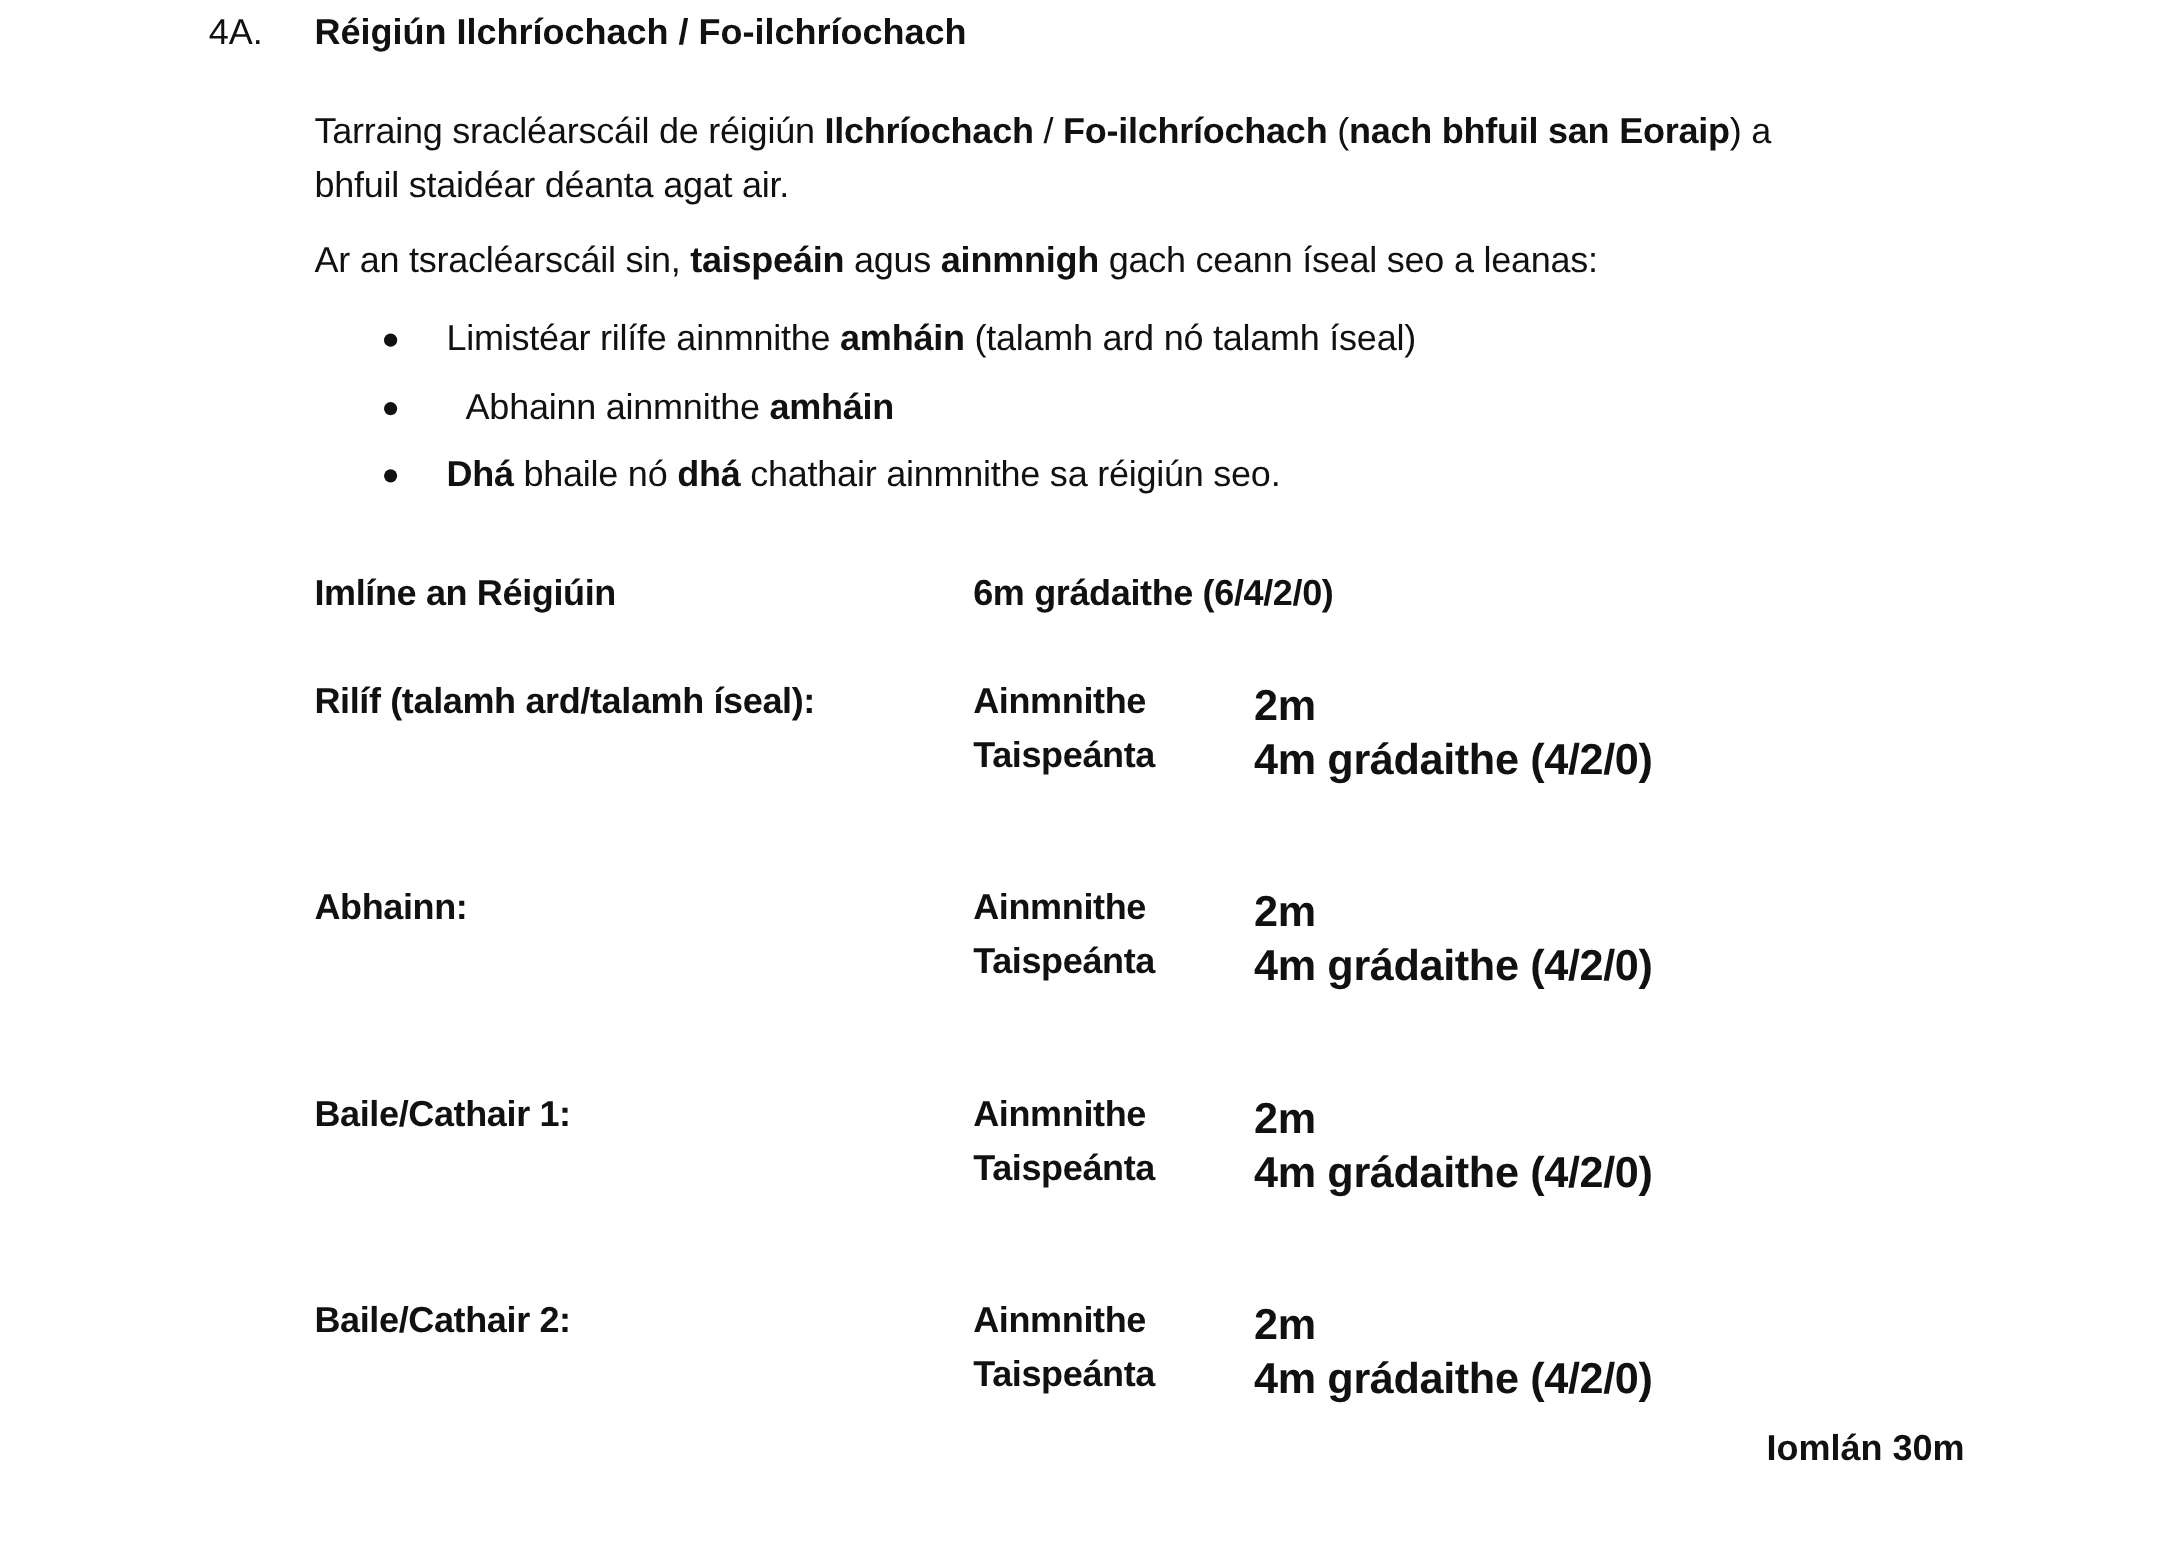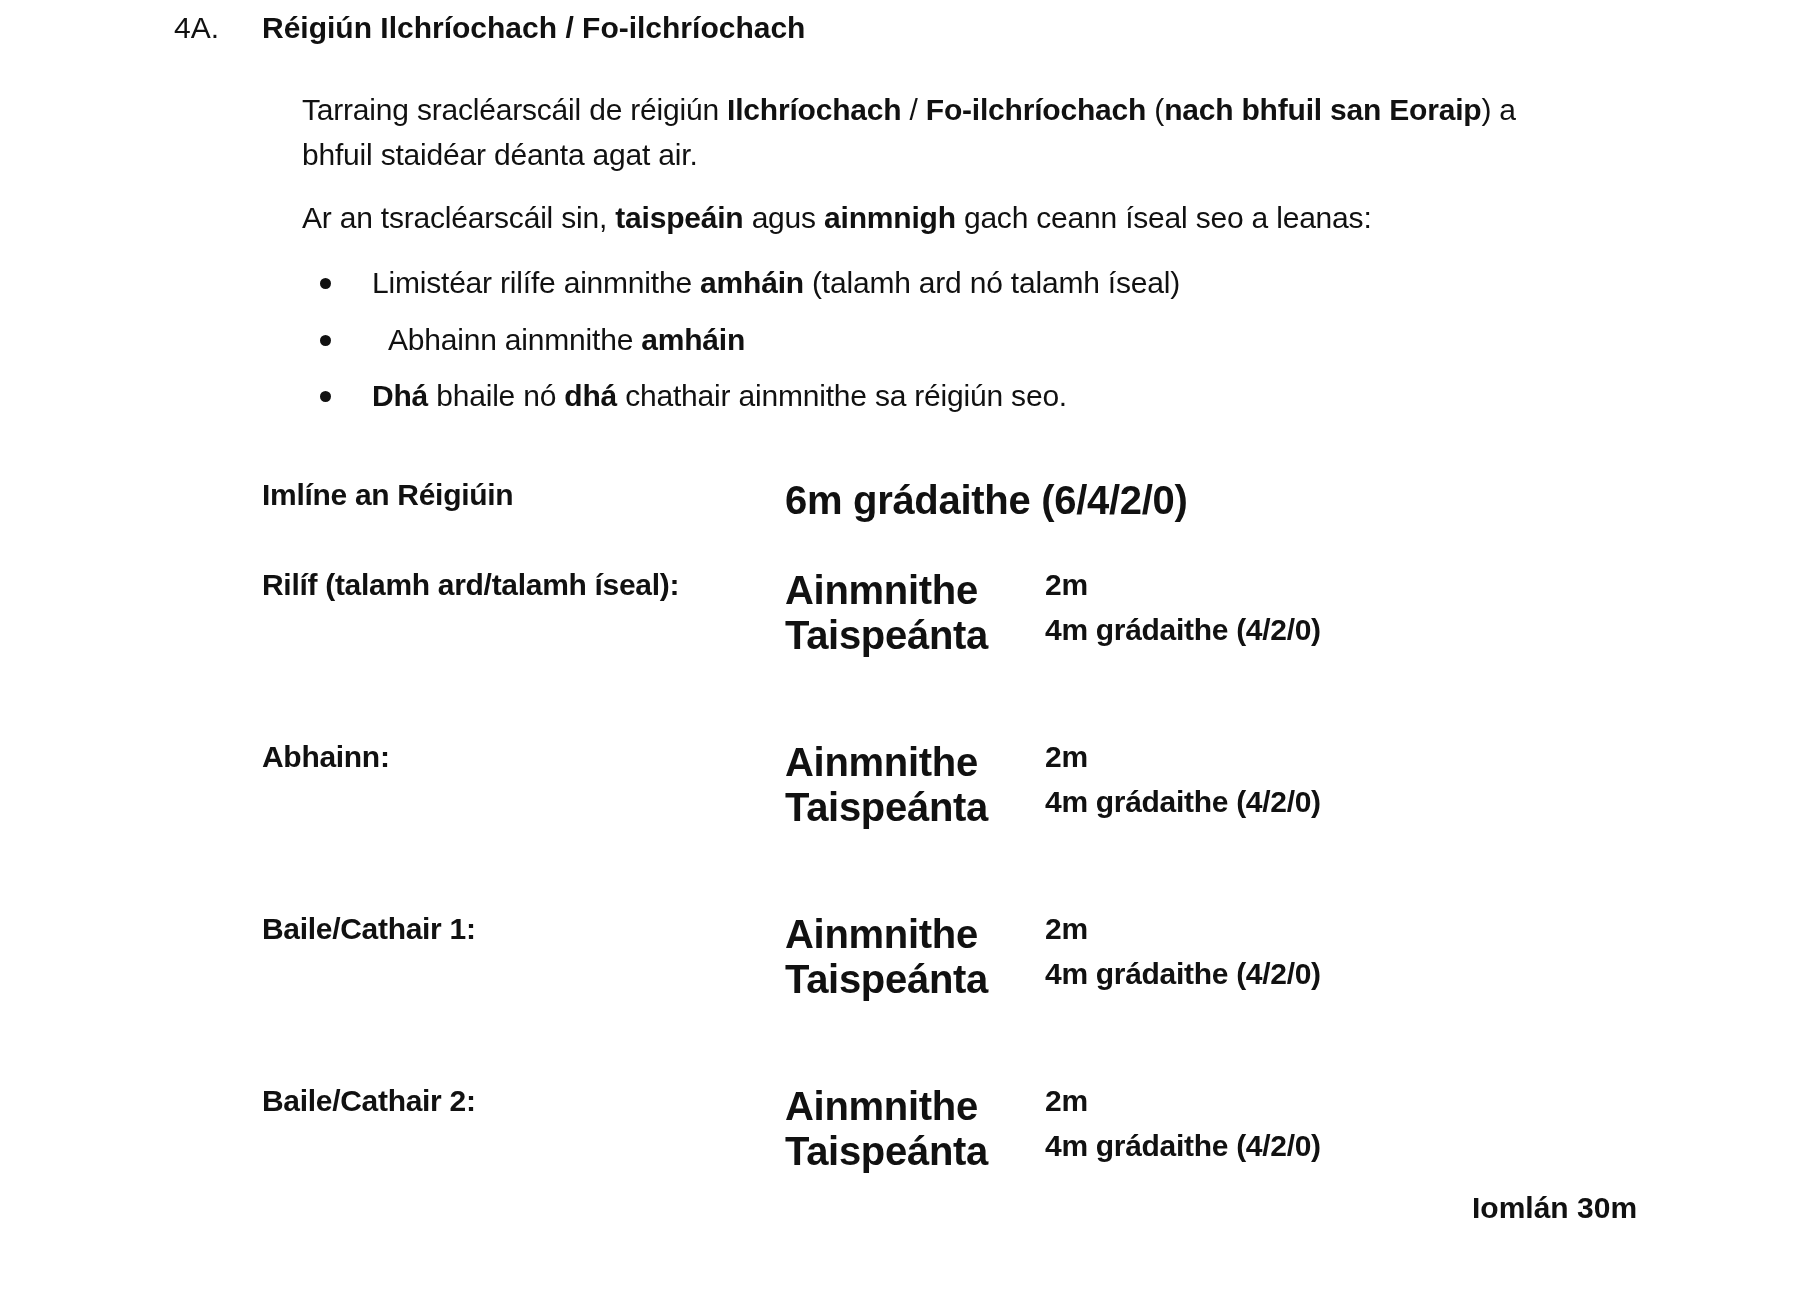--- a/index.html
+++ b/index.html
@@ -6,26 +6,26 @@
   body {
     width: 1818px; height: 1307px; position: relative; overflow: hidden;
     font-family: "Liberation Sans", "DejaVu Sans", sans-serif;
     color: #111111;
     font-size: 30px;
   }
   .abs { position: absolute; white-space: nowrap; line-height: 1; }
   .b { font-weight: bold; }
   .heading-num { left: 174px; top: 13px; font-weight: normal; font-size: 30px; }
   .heading-title { left: 262px; top: 13px; font-weight: bold; font-size: 30px; }
-  .para { left: 262px; font-size: 30px; letter-spacing: -0.2px; margin-left: 40px; }
+  .para { left: 262px; font-size: 30px; letter-spacing: -0.2px; }
   .bullet-dot { width: 11px; height: 11px; border-radius: 50%; background: #111; position: absolute; }
   .bullet-text { left: 372px; font-size: 30px; letter-spacing: -0.2px; }
   .row-label { left: 262px; font-weight: bold; font-size: 30px; letter-spacing: -0.3px; }
-  .row-mid { left: 785px; font-weight: bold; font-size: 40px; letter-spacing: -0.3px; text-align: center; }
-  .row-val { left: 1045px; font-weight: bold; font-size: 30px; letter-spacing: -0.3px; }
+  .row-mid { left: 811px; font-weight: bold; font-size: 30px; letter-spacing: -0.3px; text-align: center; }
+  .row-val { left: 1045px; font-weight: bold; font-size: 36px; letter-spacing: -0.3px; }
   .total { left: 1472px; top: 1193px; font-weight: bold; font-size: 30px; }
 </style>
 </head>
 <body>
 
 <div class="abs heading-num">4A.</div>
 <div class="abs heading-title">Réigiún Ilchríochach / Fo-ilchríochach</div>
 
 <div class="abs para" style="top:95px;">
   <span>Tarraing sracléarscáil de réigiún </span><span class="b">Ilchríochach</span><span> / </span><span class="b">Fo-ilchríochach</span><span> (</span><span class="b">nach bhfuil san Eoraip</span><span>) a</span>

